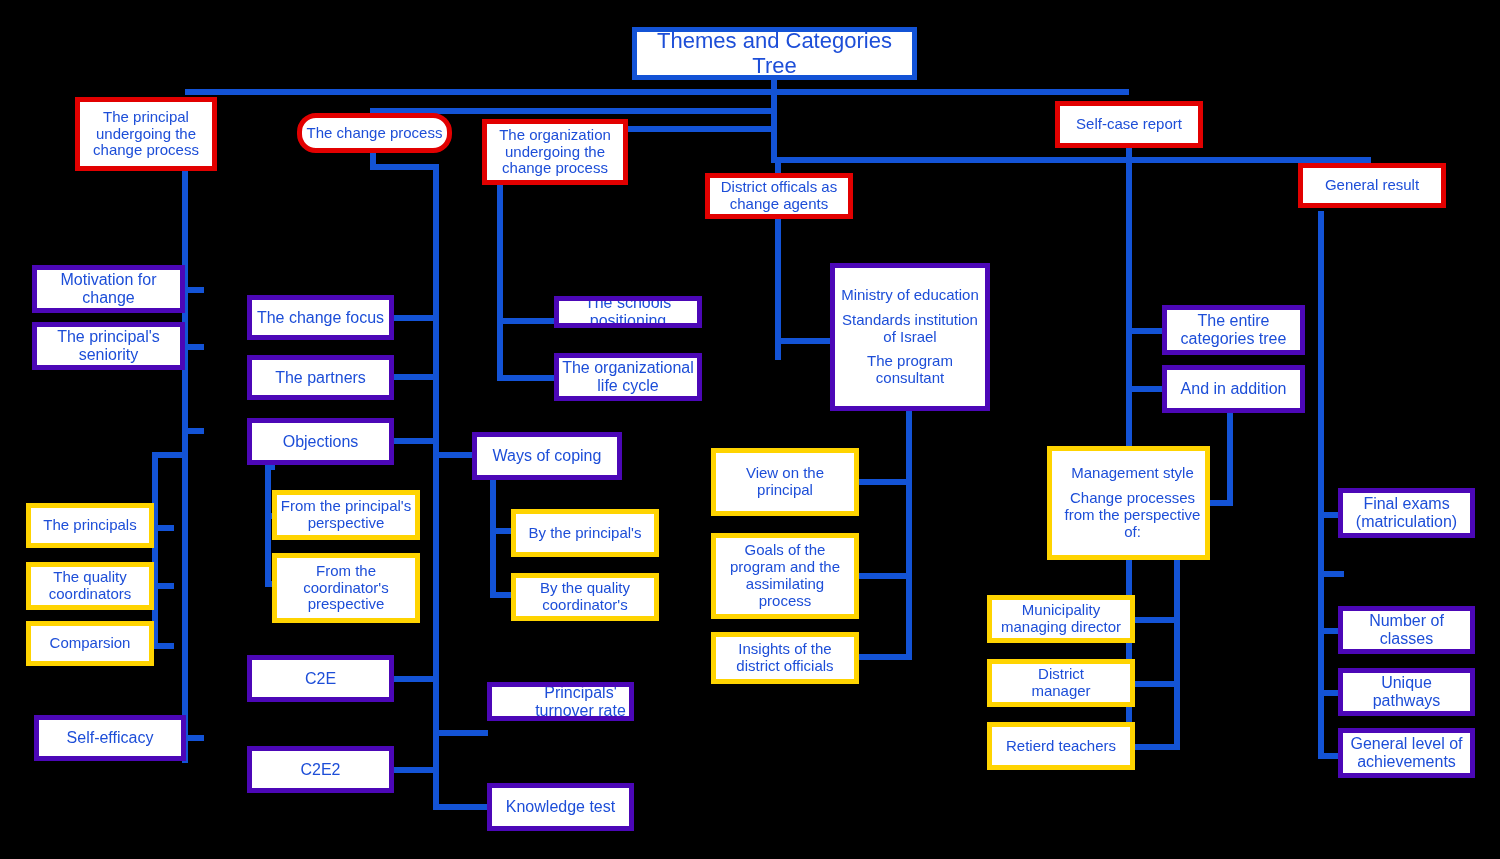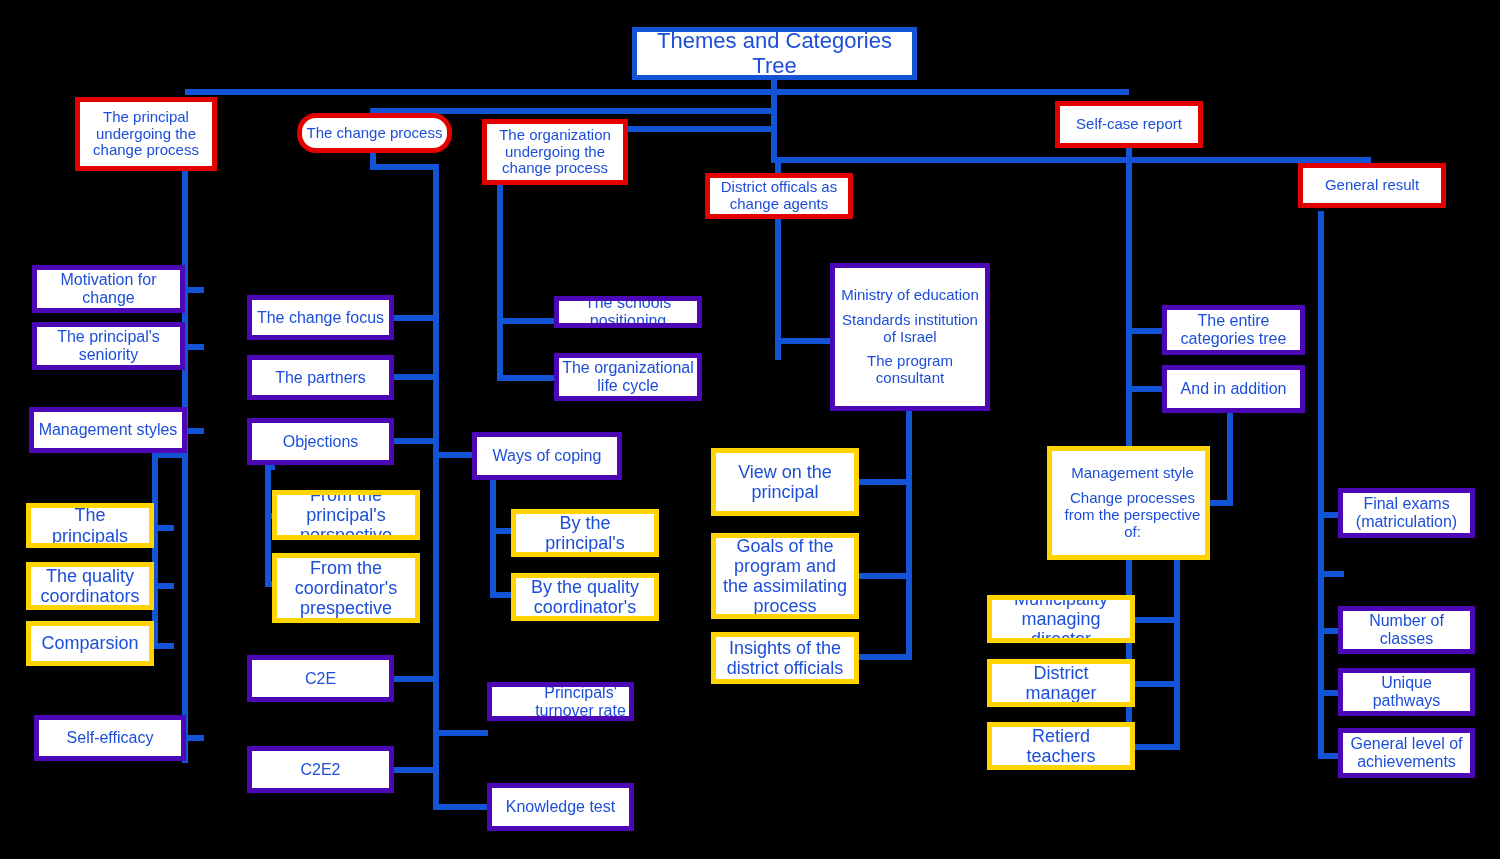--- a/index.html
+++ b/index.html
@@ -21,21 +21,21 @@
     text-align:center;
     line-height:1.12;
     z-index:5;
     overflow:hidden;
   }
   .node .txt{display:block;width:100%;padding:0 3px;}
   .node .ln{display:block;}
   .lvl-root{border:5px solid #1353d6;font-size:22px;}
   .lvl-theme{border:5px solid #e20000;font-size:15px;}
   .lvl-cat{border:5px solid #4c07b7;font-size:16px;}
-  .lvl-sub{border:5px solid #ffd400;font-size:18px;}
+  .lvl-sub{border:5px solid #ffd400;font-size:15px;}
   .edge{position:absolute;background:#1353d6;z-index:1;}
   .gap{height:8px;}
 </style>
 </head>
 <body>
 
 <div id="canvas">
 
   <div class="edge" style="left:771px;top:80px;width:6px;height:80px;"></div>
 
@@ -138,23 +138,20 @@
   <div class="node lvl-theme" style="left:1298px;top:163px;width:148px;height:45px;">
     <span class="txt">General result</span>
   </div>
 
   <div class="node lvl-cat" style="left:32px;top:265px;width:153px;height:48px;">
     <span class="txt">Motivation for change</span>
   </div>
   <div class="node lvl-cat" style="left:32px;top:322px;width:153px;height:48px;">
     <span class="txt">The principal's seniority</span>
   </div>
-  <div class="node lvl-cat" style="left:29px;top:407px;width:158px;height:46px;">
-    <span class="txt">Management styles</span>
-  </div>
   <div class="node lvl-sub" style="left:26px;top:503px;width:128px;height:45px;">
     <span class="txt">The principals</span>
   </div>
   <div class="node lvl-sub" style="left:26px;top:562px;width:128px;height:48px;">
     <span class="txt">The quality coordinators</span>
   </div>
   <div class="node lvl-sub" style="left:26px;top:621px;width:128px;height:45px;">
     <span class="txt">Comparsion</span>
   </div>
   <div class="node lvl-cat" style="left:34px;top:715px;width:152px;height:46px;">

